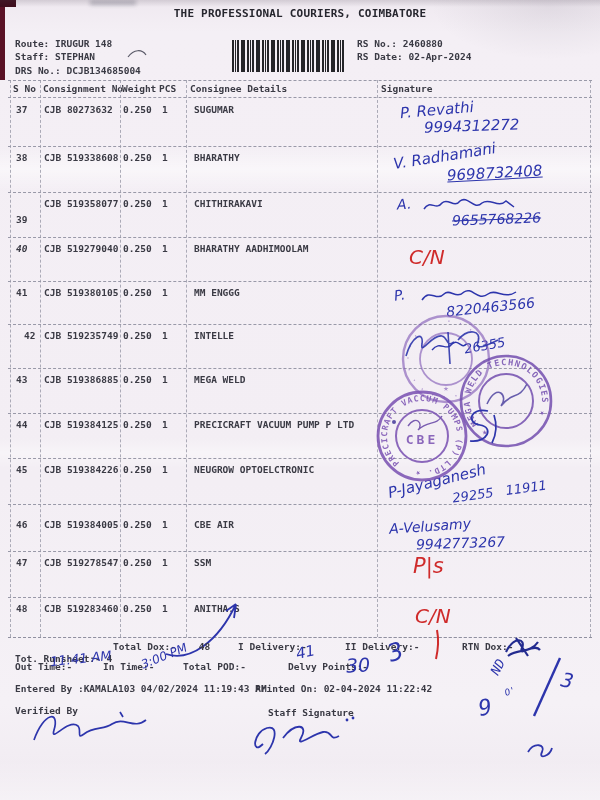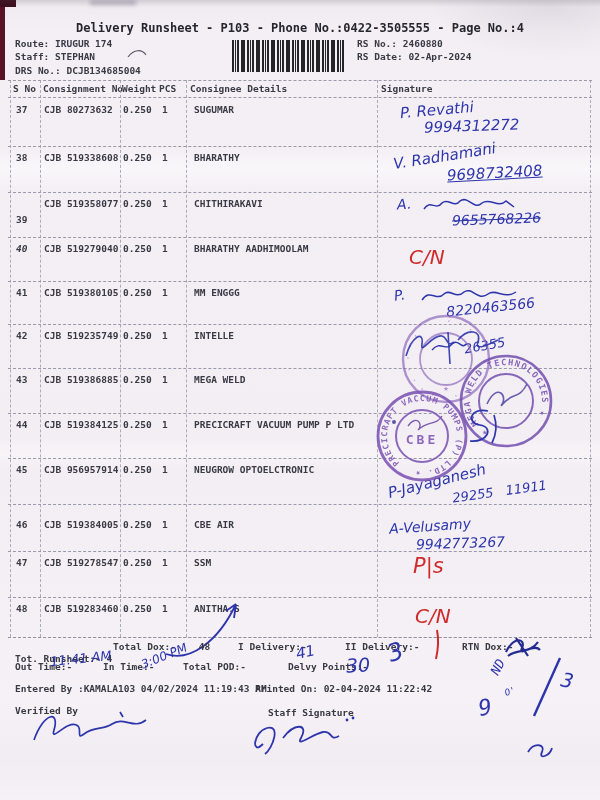--- a/index.html
+++ b/index.html
@@ -37,22 +37,22 @@
 
   <div class="edge-strip"></div>
   <div class="edge-corner"></div>
   <div class="smudge"></div>
   <div class="crease" style="left:0;top:0;width:600px;height:7px;background:linear-gradient(180deg,rgba(80,70,85,.18),rgba(0,0,0,0));"></div>
   <div class="crease" style="left:0;top:148px;width:600px;height:42px;background:linear-gradient(180deg,rgba(255,255,255,0),rgba(255,255,255,.5),rgba(255,255,255,0));"></div>
   <div class="crease" style="left:0;top:438px;width:600px;height:30px;background:linear-gradient(180deg,rgba(255,255,255,0),rgba(255,255,255,.38),rgba(255,255,255,0));"></div>
   <div class="crease" style="left:430px;top:0;width:170px;height:60px;background:radial-gradient(ellipse at 70% 10%,rgba(110,100,120,.12),rgba(0,0,0,0) 70%);"></div>
   <div class="crease" style="left:0;top:760px;width:600px;height:40px;background:linear-gradient(180deg,rgba(255,255,255,0),rgba(255,255,255,.4));"></div>
 
-  <div class="pt subtitle dark" style="top:22px;">Delivery Runsheet - P103 - Phone No.:0422-3505555 - Page No.:4</div>
-  <div class="pt" style="left:15px;top:39px;">Route: IRUGUR 174</div>
+  <div class="pt title dark" style="top:8px;">THE PROFESSIONAL COURIERS, COIMBATORE</div>
+  <div class="pt" style="left:15px;top:39px;">Route: IRUGUR 148</div>
   <div class="pt" style="left:15px;top:52px;">Staff: STEPHAN</div>
   <div class="pt" style="left:15px;top:66px;">DRS No.: DCJB134685004</div>
   <div class="barcode"></div>
   <div class="pt" style="left:357px;top:39px;">RS No.: 2460880</div>
   <div class="pt" style="left:357px;top:52px;">RS Date: 02-Apr-2024</div>
   <svg style="position:absolute;left:126px;top:47px;" width="24" height="14" viewBox="0 0 24 14">
     <path d="M2,10 C8,2 16,2 20,8" fill="none" stroke="#5a5a68" stroke-width="1.2"></path>
   </svg>
 
   <div class="pt" style="left:13px;top:84px;">S No</div>
@@ -132,21 +132,21 @@
       <span class="cell consignment" style="left:44px;">CJB 519380105</span>
       <span class="cell weight" style="left:123px;">0.250</span>
       <span class="cell pcs" style="left:162px;">1</span>
       <span class="cell consignee" style="left:194px;">MM ENGGG</span>
       <span class="hw signame" style="left: 394px; top: 7px; font-size: 14px; transform: rotate(-8deg);">P.</span>
       <span class="hw sigphone" style="left: 446px; top: 19px; font-size: 14px; transform: rotate(-6deg);">8220463566</span>
 
     </div>
 
     <div class="trow" style="top: 324px; height: 44px;">
-      <span class="cell sno" style="left:16px;">42</span>
+      <span class="cell sno" style="left:24px;">42</span>
       <span class="cell consignment" style="left:44px;">CJB 519235749</span>
       <span class="cell weight" style="left:123px;">0.250</span>
       <span class="cell pcs" style="left:162px;">1</span>
       <span class="cell consignee" style="left:194px;">INTELLE</span>
 
       <span class="hw sigphone" style="left: 464px; top: 15px; font-size: 13px; transform: rotate(-10deg);">26355</span>
 
     </div>
 
     <div class="trow" style="top: 368px; height: 45px;">
@@ -162,21 +162,21 @@
       <span class="cell sno" style="left:16px;">44</span>
       <span class="cell consignment" style="left:44px;">CJB 519384125</span>
       <span class="cell weight" style="left:123px;">0.250</span>
       <span class="cell pcs" style="left:162px;">1</span>
       <span class="cell consignee" style="left:194px;">PRECICRAFT VACUUM PUMP P LTD</span>
 
     </div>
 
     <div class="trow" style="top: 458px; height: 46px;">
       <span class="cell sno" style="left:16px;">45</span>
-      <span class="cell consignment" style="left:44px;">CJB 956957914</span>
+      <span class="cell consignment" style="left:44px;">CJB 519384226</span>
       <span class="cell weight" style="left:123px;">0.250</span>
       <span class="cell pcs" style="left:162px;">1</span>
       <span class="cell consignee" style="left:194px;">NEUGROW OPTOELCTRONIC</span>
       <span class="hw signame" style="left: 387px; top: 16px; font-size: 15px; transform: rotate(-14deg);">P-Jayaganesh</span>
       <span class="hw sigphone" style="left: 452px; top: 27px; font-size: 13px; transform: rotate(-8deg);">29255   11911</span>
 
     </div>
 
     <div class="trow" style="top: 513px; height: 47px;">
       <span class="cell sno" style="left:16px;">46</span>

